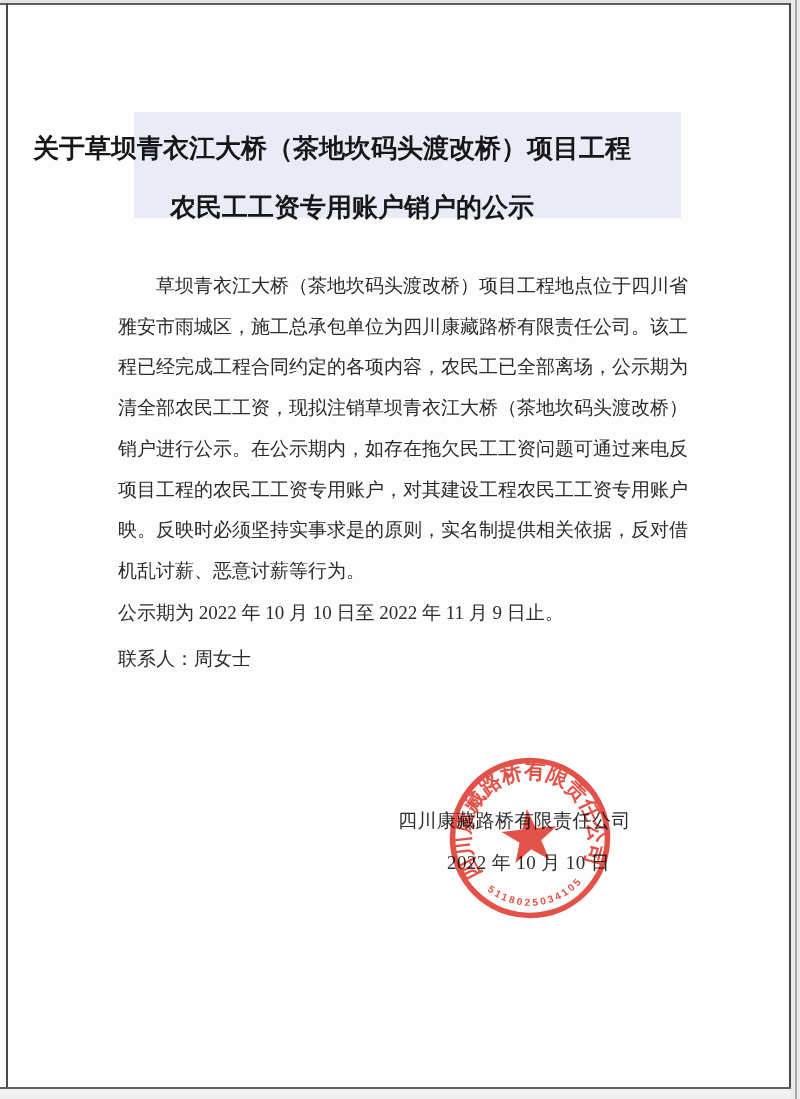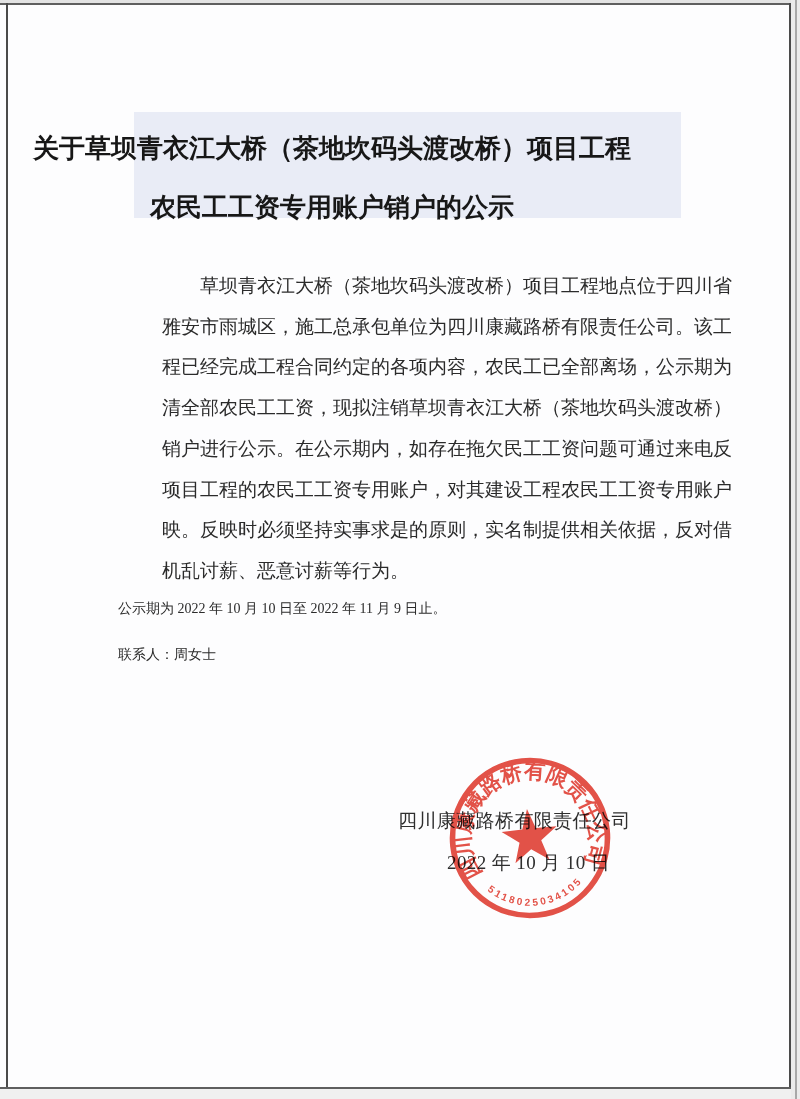--- a/index.html
+++ b/index.html
@@ -30,36 +30,36 @@
     position:absolute;left:134px;top:112px;width:547px;height:106px;
     background:rgba(206,211,235,0.42);
   }
   .doc-title{
     position:absolute;left:0;width:664px;text-align:center;
     font-family:"Liberation Sans","DejaVu Sans",sans-serif;
     font-weight:700;font-size:26px;color:#171717;letter-spacing:0px;
     white-space:nowrap;
   }
   .doc-title.line1{top:131px;}
-  .doc-title.line2{top:190px;}
+  .doc-title.line2{top:190px;padding-left:20px;}
 
   .body-para{
     position:absolute;left:118px;top:266px;width:564px;
-    font-size:19px;line-height:40.7px;color:#2b2b2b;margin-left:44px;
+    font-size:19px;line-height:40.7px;color:#2b2b2b;
   }
   .body-para .para-line{
     text-align:justify;text-align-last:justify;
     white-space:nowrap;
   }
   .body-para .para-line:first-child{text-indent:2em;}
   .body-para .para-line:last-child{text-align-last:left;}
 
   .info-line{
     position:absolute;left:118px;
-    font-size:14px;color:#2b2b2b;white-space:nowrap;
+    font-size:19px;color:#2b2b2b;white-space:nowrap;
   }
   .info-period{top:600px;}
   .info-contact{top:646px;}
   .info-phone{top:683px;}
 
   .sig-line{
     position:absolute;font-size:19px;color:#2e2e2e;
     white-space:nowrap;letter-spacing:0.4px;
   }
   .sig-company{left:398px;top:808px;}

